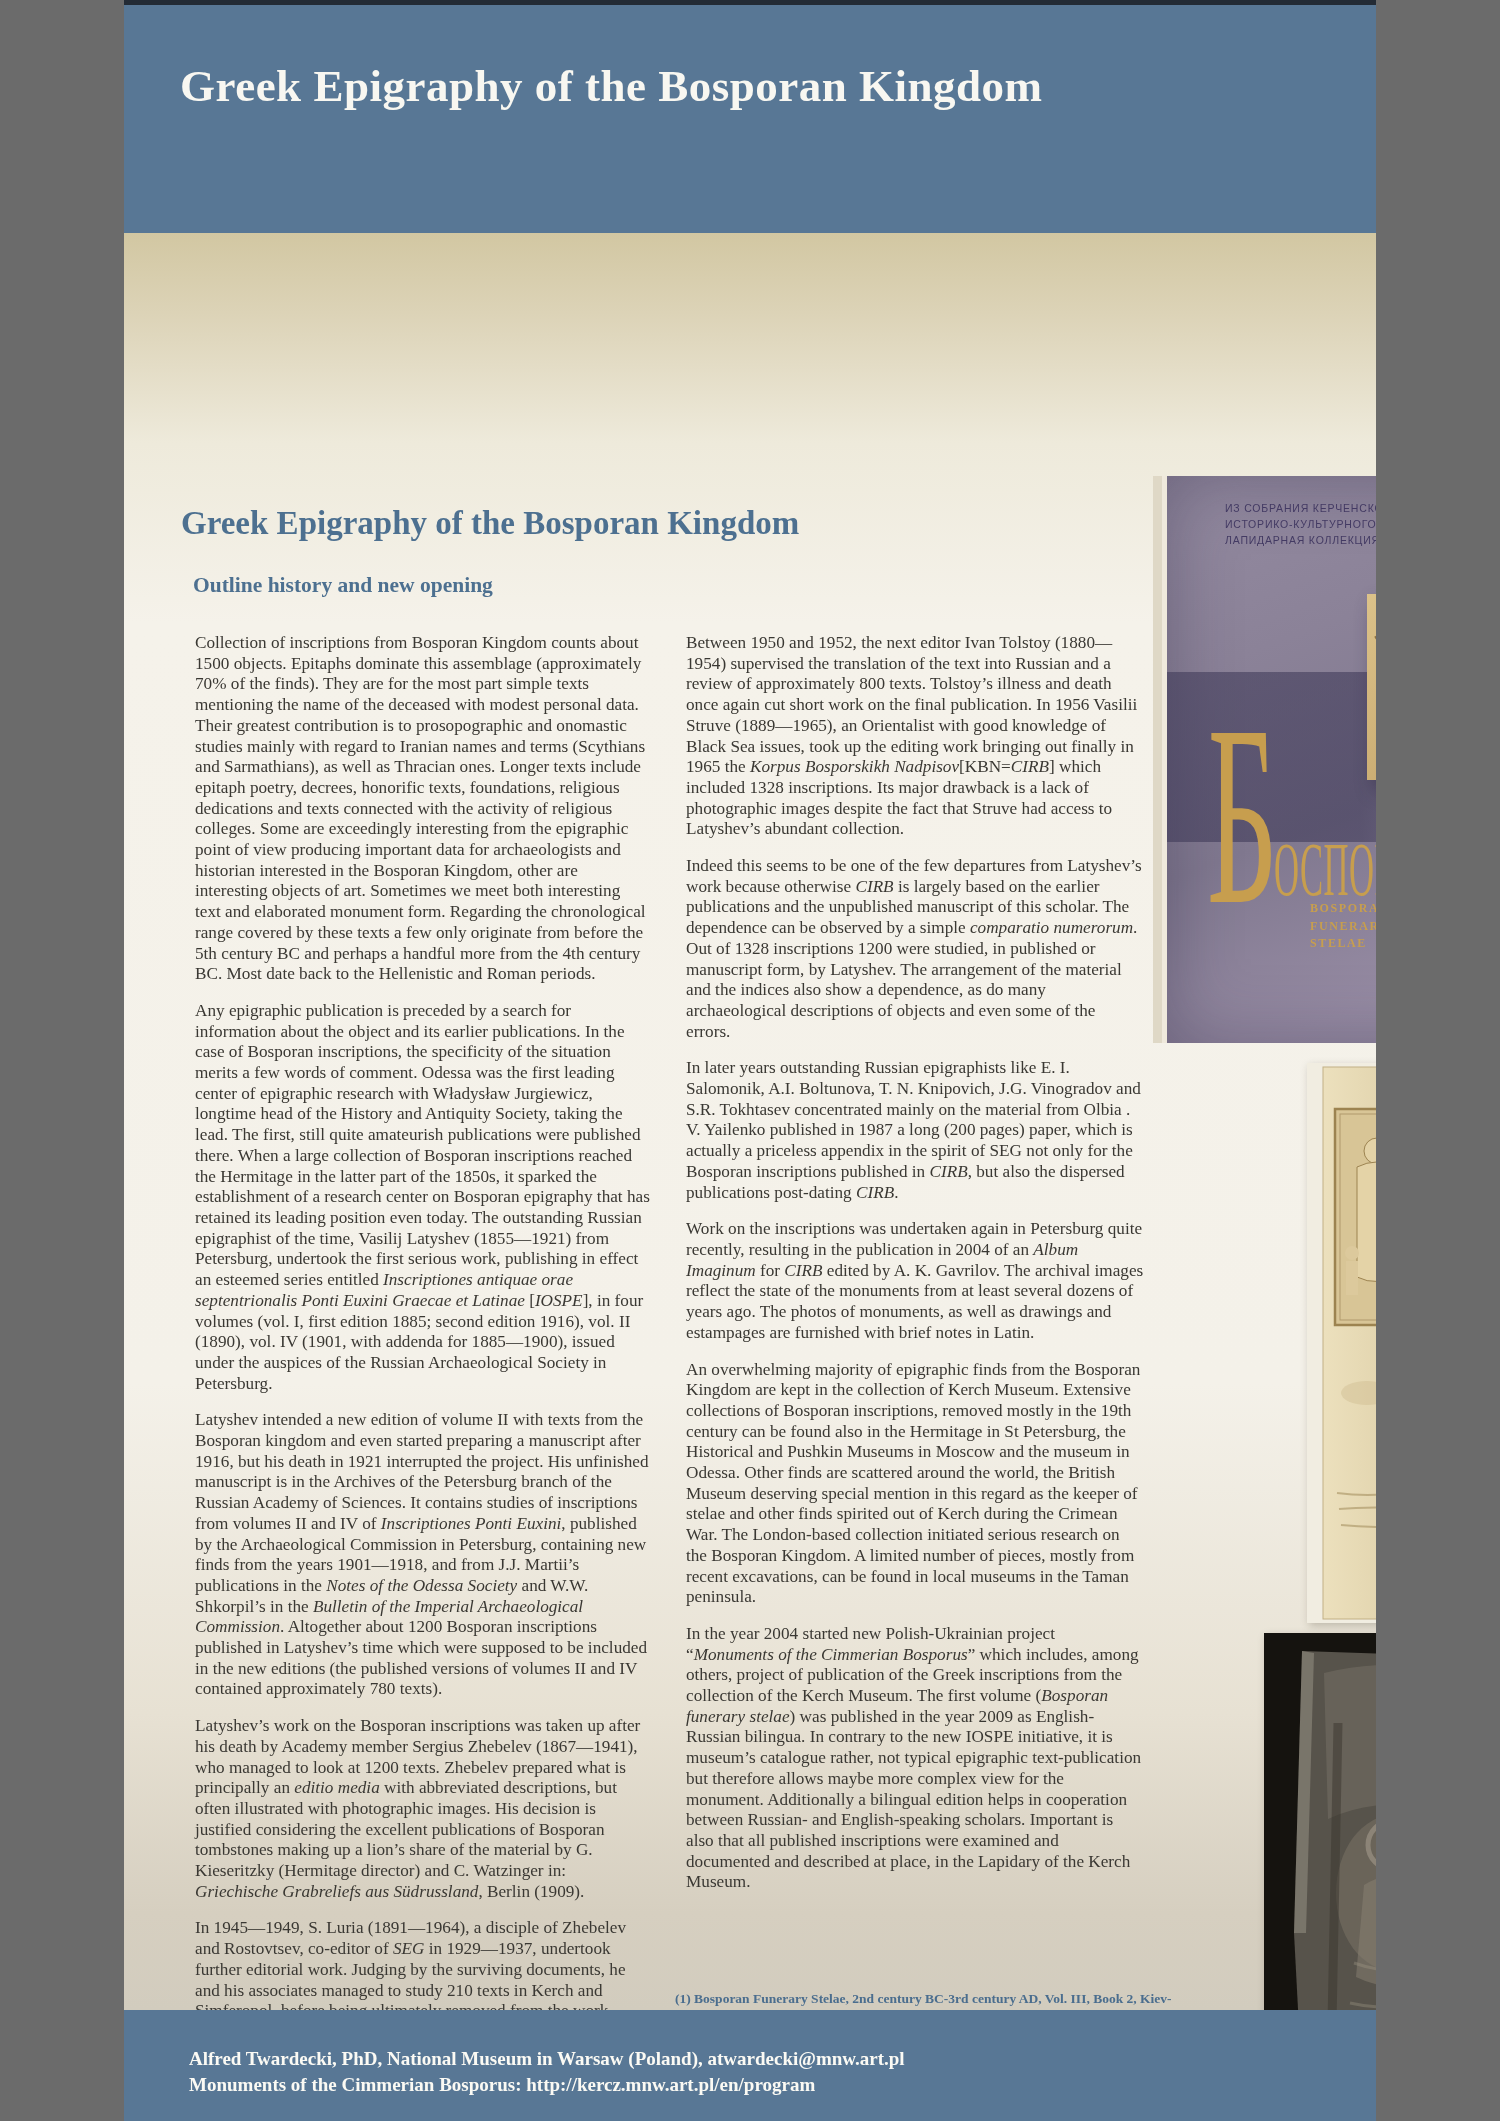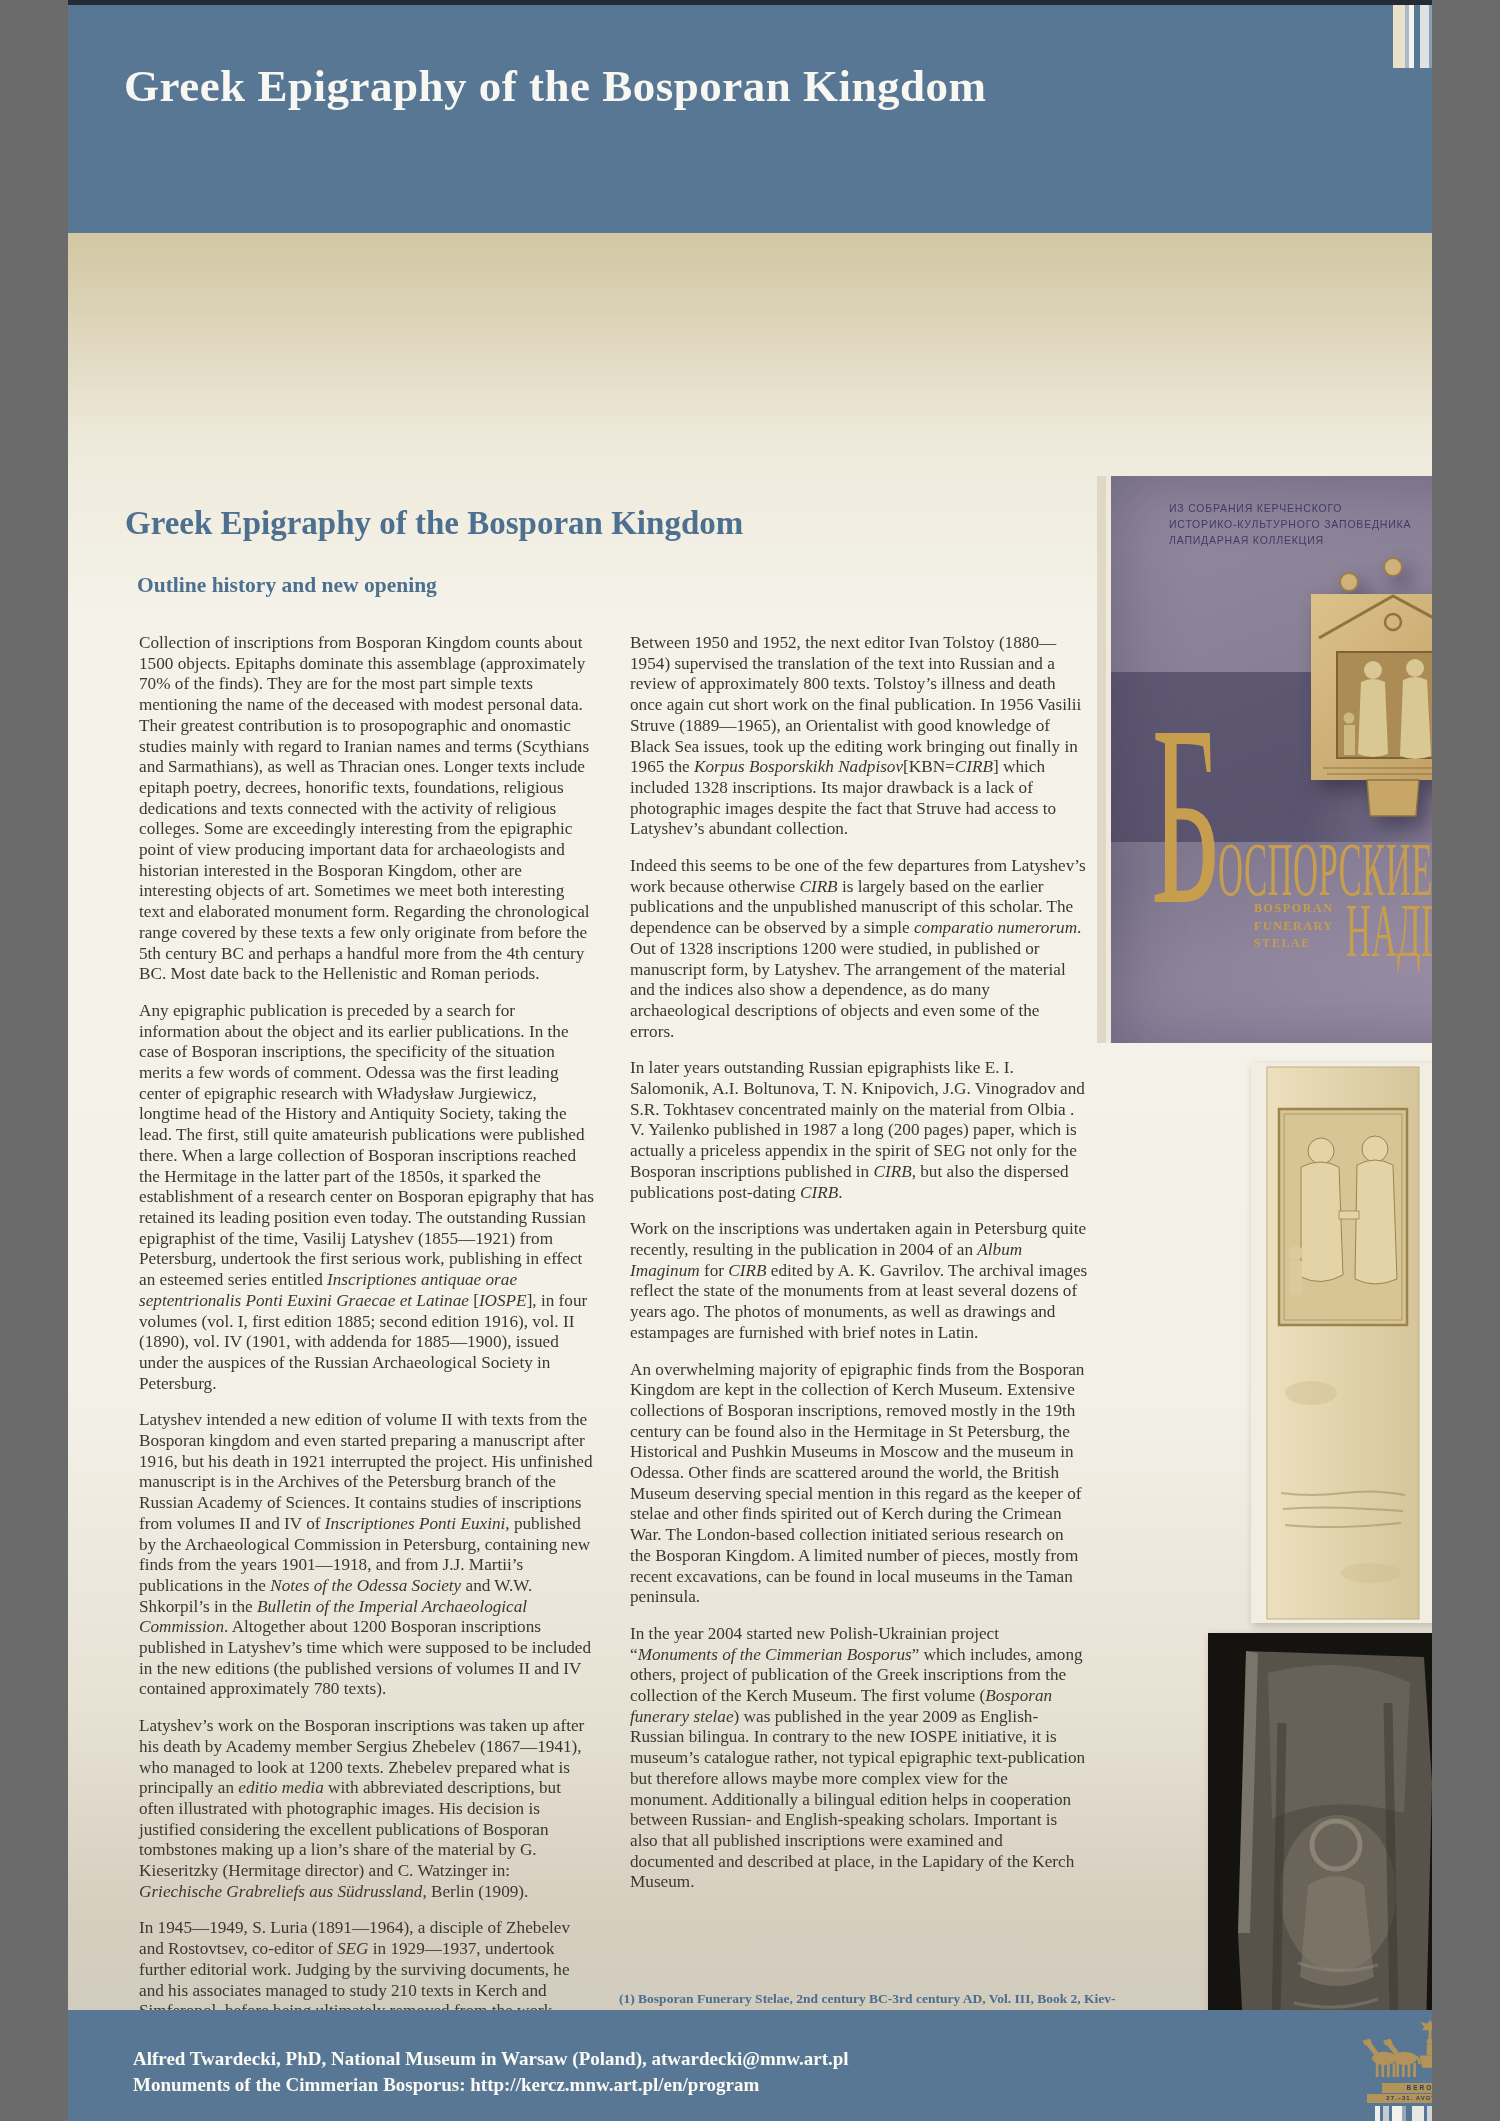--- a/index.html
+++ b/index.html
@@ -1,16 +1,16 @@
 <!DOCTYPE html>
 <html><head>
 <meta charset="utf-8">
 <style>
   html,body{margin:0;padding:0;background:#6b6b6b;}
-  .poster{position:relative;width:1364px;height:2121px;margin:0 auto;overflow:hidden;
+  .poster{position:relative;width:1252px;height:2121px;margin:0 auto;overflow:hidden;
           background:#eab308;font-family:"Liberation Serif",serif;}
   
   .band{position:absolute;left:0;width:1500px;background:#587795;}
   .header{top:0;height:233px;}
   .footer{top:2010px;height:111px;}
   .top-strip{position:absolute;top:0;left:0;width:1500px;height:5px;background:#232b35;z-index:5;}
   .header-title{position:absolute;left:56px;top:56px;margin:0;color:#f8f7f1;
                 font-size:45px;line-height:61px;font-weight:bold;letter-spacing:.5px;}
   .header-barcode{position:absolute;left:1325px;top:5px;width:92px;height:63px;
     background:linear-gradient(90deg,#e9e2c8 0 12px,#a9b9cb 12px 16px,#f5f4ee 16px 21px,

